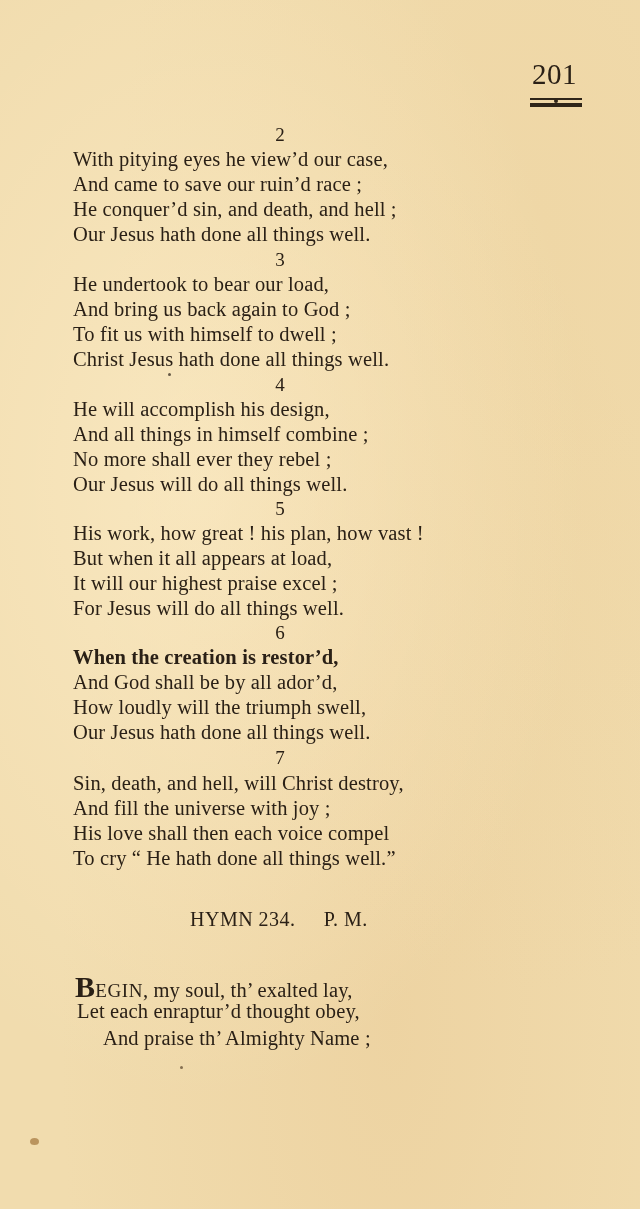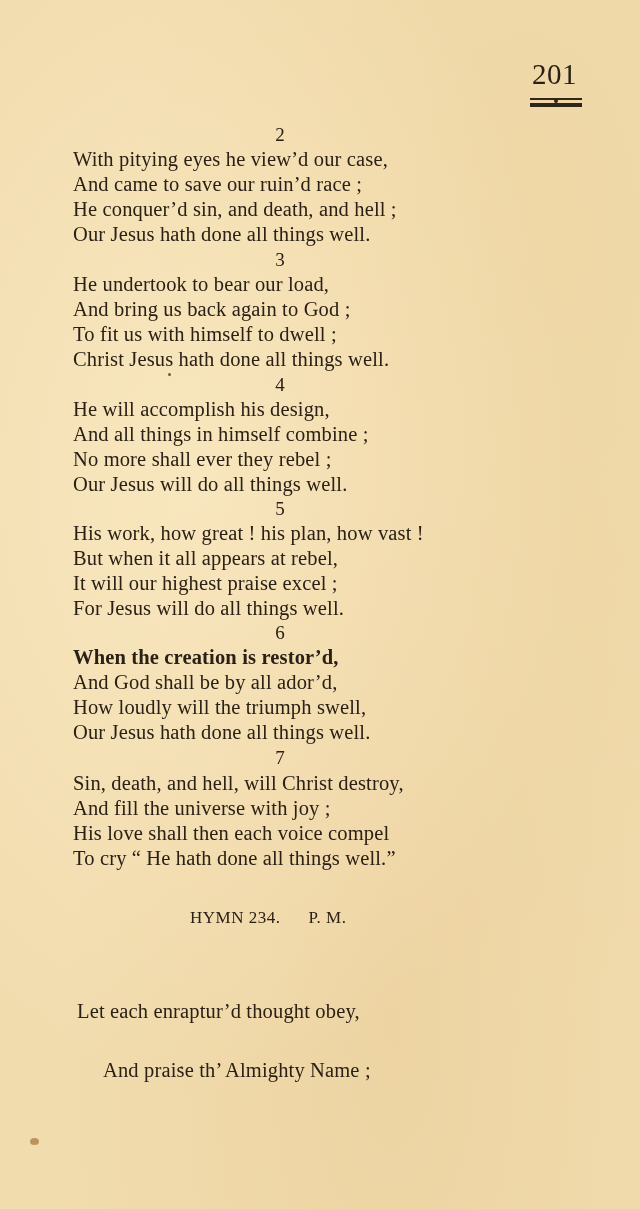--- a/index.html
+++ b/index.html
@@ -70,21 +70,21 @@
       left: 73px;
       font-size: 20.5px;
       white-space: nowrap;
       letter-spacing: 0.15px;
       text-align: center;
     }
     .hymn-title {
       position: absolute;
       left: 190px;
       top: 908px;
-      font-size: 17px;
+      font-size: 20px;
       white-space: nowrap;
       letter-spacing: 0.5px;
     }
     .hymn-title .pm {
       margin-left: 28px;
     }
     .dropcap {
       font-size: 30px;
       font-weight: bold;
       line-height: 1;
@@ -123,39 +123,42 @@
   <div class="line" style="top:348px;">Christ Jesus hath done all things well.</div>
 
   <div class="stanza-num" style="top:374px;">4</div>
   <div class="line" style="top:398px;">He will accomplish his design,</div>
   <div class="line" style="top:423px;">And all things in himself combine ;</div>
   <div class="line" style="top:448px;">No more shall ever they rebel ;</div>
   <div class="line" style="top:473px;">Our Jesus will do all things well.</div>
 
   <div class="stanza-num" style="top:498px;">5</div>
   <div class="line" style="top:522px;">His work, how great ! his plan, how vast !</div>
-  <div class="line" style="top:547px;">But when it all appears at rebel,</div>
+  <div class="line" style="top:547px;">But when it all appears at load,</div>
   <div class="line" style="top:572px;">It will our highest praise excel ;</div>
   <div class="line" style="top:597px;">For Jesus will do all things well.</div>
 
   <div class="stanza-num" style="top:622px;">6</div>
   <div class="line" style="top:646px;font-weight:bold;">When the creation is restor’d,</div>
   <div class="line" style="top:671px;">And God shall be by all ador’d,</div>
   <div class="line" style="top:696px;">How loudly will the triumph swell,</div>
   <div class="line" style="top:721px;">Our Jesus hath done all things well.</div>
 
   <div class="stanza-num" style="top:747px;">7</div>
   <div class="line" style="top:772px;">Sin, death, and hell, will Christ destroy,</div>
   <div class="line" style="top:797px;">And fill the universe with joy ;</div>
   <div class="line" style="top:822px;">His love shall then each voice compel</div>
   <div class="line" style="top:847px;">To cry “ He hath done all things well.”</div>
 
   <div class="hymn-title">
     <span>HYMN 234.</span><span class="pm">P. M.</span>
   </div>
 
+  <div class="line" style="top:972px; left:75px;">
+    <span class="dropcap">B</span><span class="smallcaps">EGIN</span><span>, my soul, th’ exalted lay,</span>
+  </div>
   <div class="line" style="top:1000px; left:77px;">Let each enraptur’d thought obey,</div>
-  <div class="line" style="top:1027px; left:103px;margin-top:32px;">And praise th’ Almighty Name ;</div>
+  <div class="line" style="top:1027px; left:103px;">And praise th’ Almighty Name ;</div>
 
   <div class="stain" style="left:30px; top:1138px; width:9px; height:7px;"></div>
   <div class="stain" style="left:180px; top:1066px; width:3px; height:3px; background:rgba(60,40,20,0.6);"></div>
   <div class="stain" style="left:168px; top:373px; width:3px; height:3px; background:rgba(40,30,20,0.7);"></div>
 </div>
 
 </body></html>

